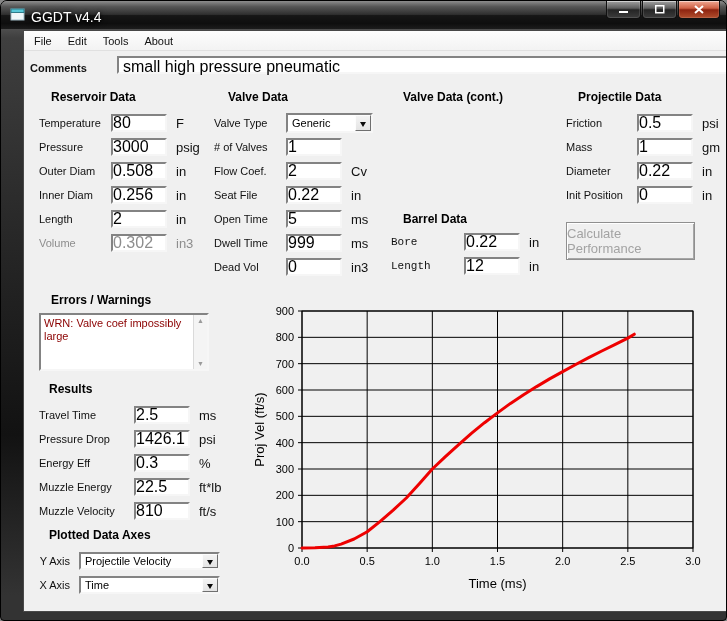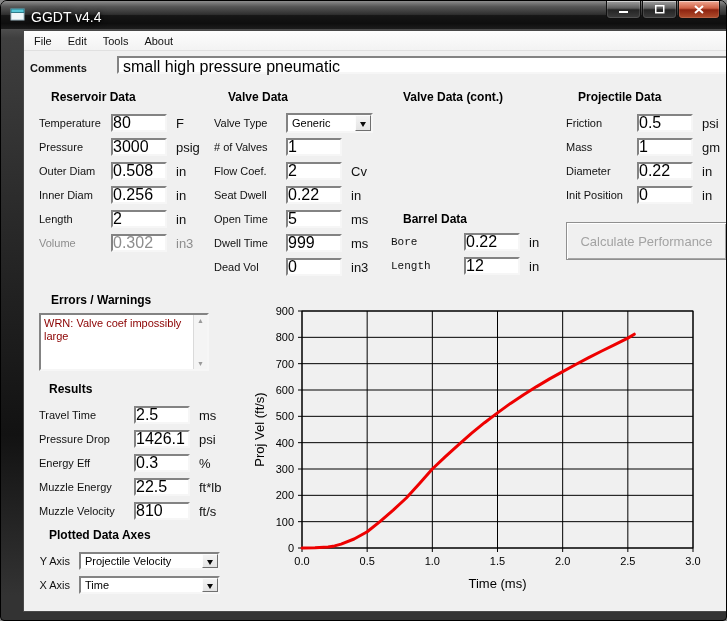--- a/index.html
+++ b/index.html
@@ -80,21 +80,21 @@
   .combo-text { font-size:11px; line-height:16px; padding-left:4px; display:block;
     overflow:hidden; white-space:nowrap; }
   .combo-btn { position:absolute; right:0; top:0; bottom:0; width:16px;
     background:linear-gradient(180deg,#f4f4f4,#e4e4e4); border:1px solid;
     border-color:#fdfdfd #6f6f6f #6f6f6f #fdfdfd;
     display:flex; align-items:center; justify-content:center; }
   .tri { width:0; height:0; border:3px solid transparent; border-top:5px solid #0a0a0a; margin-top:5px; }
   .combo.wide { width:141px; height:18px; }
   .combo.wide .combo-text { line-height:14px; }
 
-  .calc-btn { position:absolute; left:542px; top:191px; width:161px; height:38px;
+  .calc-btn { position:absolute; left:542px; top:191px; width:129px; height:38px;
     background:#f0f0f0; border:1px solid #8f8f8f;
     box-shadow:inset 1px 1px 0 #ffffff, inset -1px -1px 0 #a6a6a6;
     color:#a3a3a3; font-size:13px; display:flex; align-items:center; justify-content:center; }
 
   .warn-box { position:relative; margin:6px 0 0 7px; width:170px; height:58px;
     background:#fff; border:2px solid; border-color:#838383 #f6f6f6 #f6f6f6 #838383; overflow:hidden; }
   .warn-text { color:#8b0000; font-size:11px; line-height:13px; padding:2px 17px 2px 3px; }
   .warn-scroll { position:absolute; right:0; top:0; bottom:0; width:14px; background:#f4f4f4;
     border-left:1px solid #dadada; display:flex; flex-direction:column;
     justify-content:space-between; align-items:center; padding:2px 0; }
@@ -201,21 +201,21 @@
           <span class="flabel"># of Valves</span>
           <div class="textbox sunken num-box">1</div>
           <span class="unit"></span>
         </div>
         <div class="frow">
           <span class="flabel">Flow Coef.</span>
           <div class="textbox sunken num-box">2</div>
           <span class="unit">Cv</span>
         </div>
         <div class="frow">
-          <span class="flabel">Seat Dwell</span>
+          <span class="flabel">Seat File</span>
           <div class="textbox sunken num-box">0.22</div>
           <span class="unit">in</span>
         </div>
         <div class="frow">
           <span class="flabel">Open Time</span>
           <div class="textbox sunken num-box">5</div>
           <span class="unit">ms</span>
         </div>
         <div class="frow">
           <span class="flabel">Dwell Time</span>

